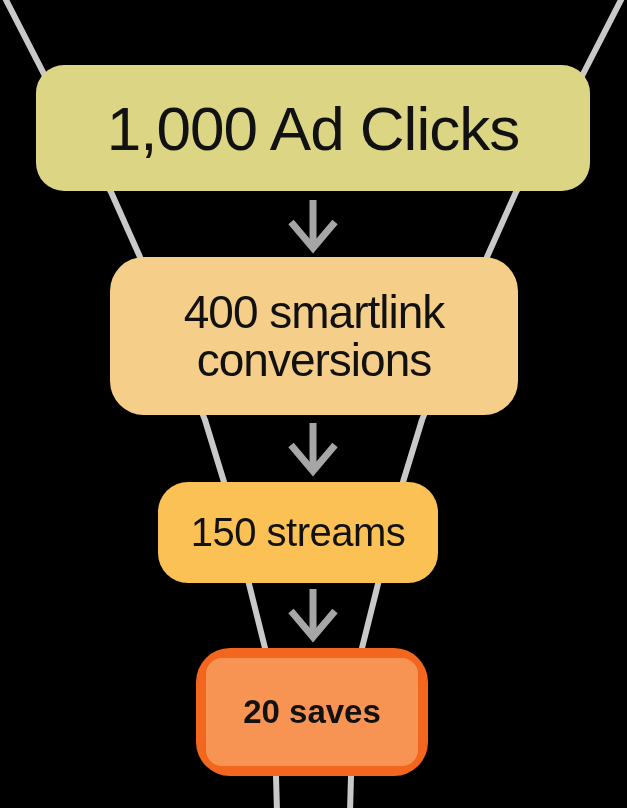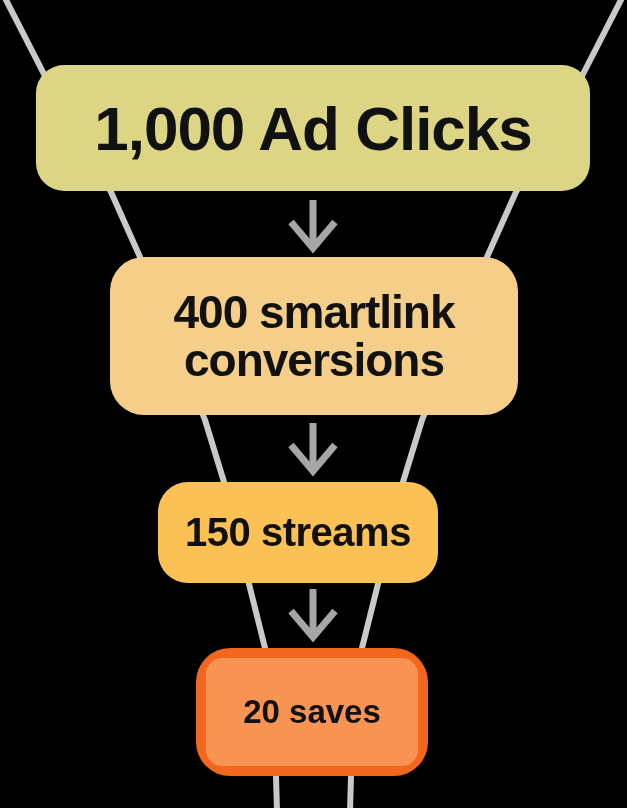--- a/index.html
+++ b/index.html
@@ -21,21 +21,21 @@
     top: 0;
     z-index: 1;
   }
   .stage {
     position: absolute;
     z-index: 2;
     display: flex;
     align-items: center;
     justify-content: center;
     text-align: center;
-    font-weight: bold;
+    font-weight: normal;
     color: #111111;
   }
   .stage-label {
     display: block;
   }
   .stage-1 {
     left: 36px; top: 65px;
     width: 554px; height: 126px;
     background: #dcd584;
     border-radius: 28px;

